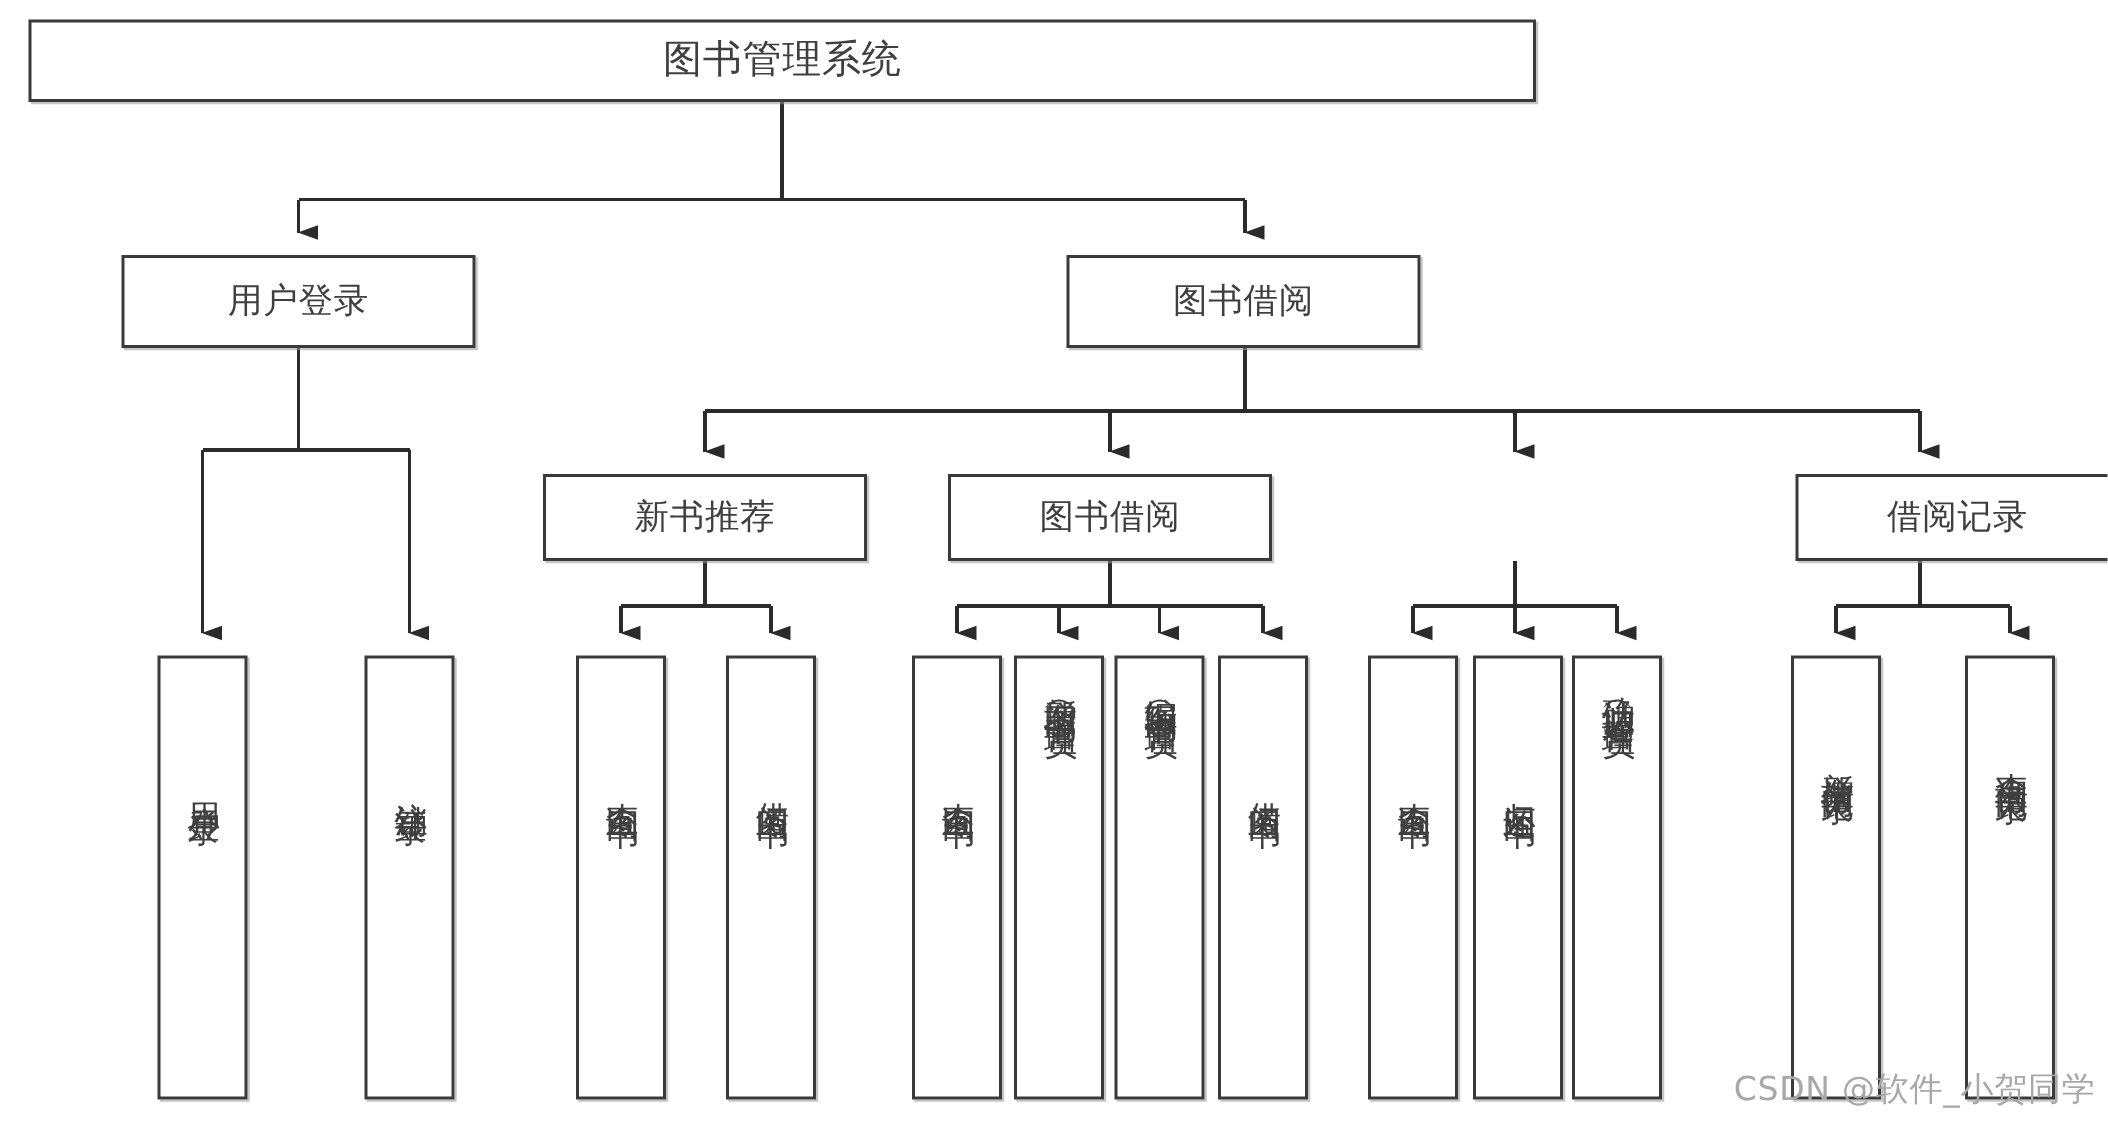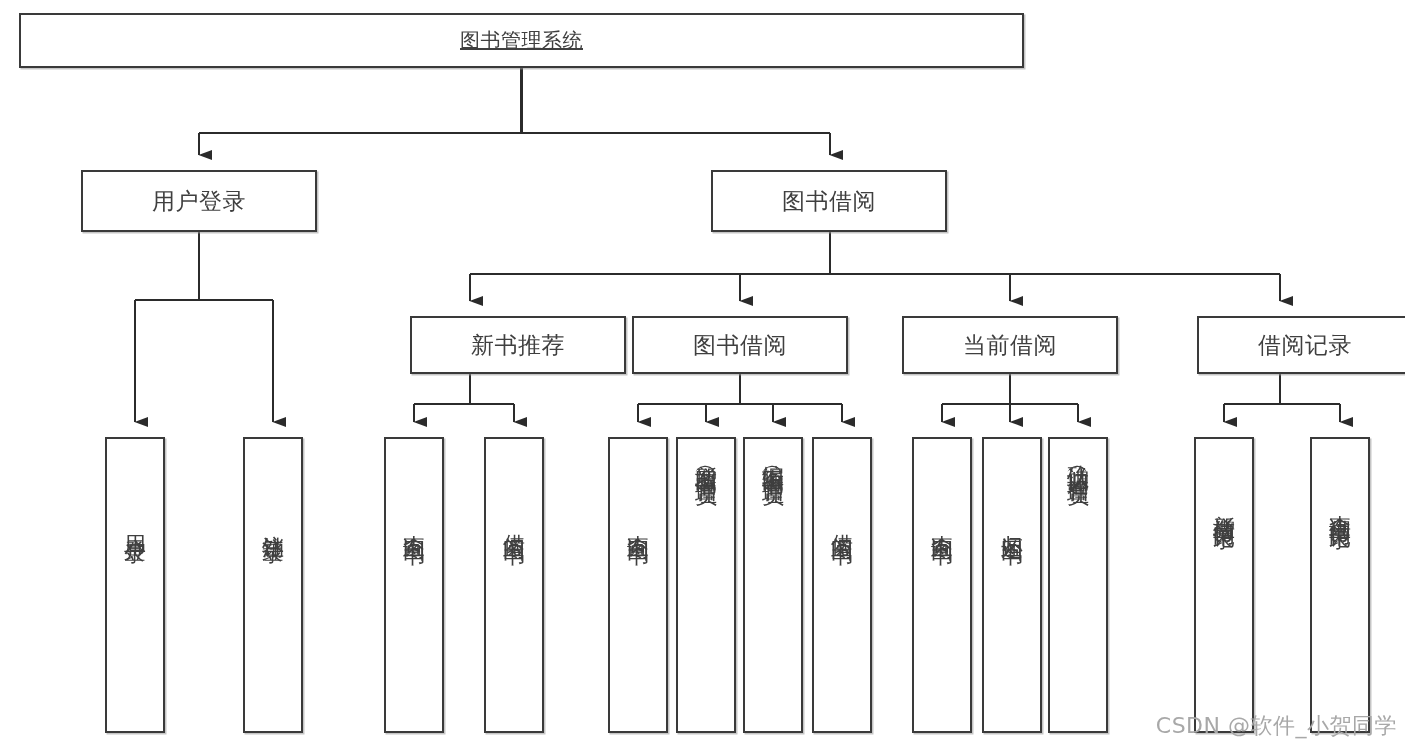--- a/index.html
+++ b/index.html
@@ -44,22 +44,21 @@
     line-height: 1.06;
     text-align: center;
     white-space: nowrap;
   }
   
   .node.horiz .label {
     font-size: 23px;
     letter-spacing: 0.5px;
   }
   .node.root .label {
-    font-size: 20px;
-    text-decoration: underline;
+    font-size: 26px;
   }
   
   .node.vert {
     align-items: flex-start;
     padding-top: 4px;
   }
   .node.vert .label {
     writing-mode: vertical-rl;
     text-orientation: upright;
     font-size: 22px;
@@ -149,31 +148,28 @@
   </div>
 
   <div class="node horiz" style="left:81px; top:170px; width:236px; height:62px;">
     <span class="label">用户登录</span>
   </div>
 
   <div class="node horiz" style="left:711px; top:170px; width:236px; height:62px;">
     <span class="label">图书借阅</span>
   </div>
 
-  <div class="node horiz" style="left:362px; top:316px; width:216px; height:58px;margin-left:48px;">
+  <div class="node horiz" style="left:362px; top:316px; width:216px; height:58px;">
     <span class="label">新书推荐</span>
   </div>
 
   <div class="node horiz" style="left:632px; top:316px; width:216px; height:58px;">
     <span class="label">图书借阅</span>
   </div>
 
-  <div class="node horiz" style="left:902px; top:316px; width:216px; height:58px;">
-    <span class="label">当前借阅</span>
-  </div>
 
   <div class="node horiz" style="left:1197px; top:316px; width:216px; height:58px;">
     <span class="label">借阅记录</span>
   </div>
 
   <div class="node vert mid" style="left:105px; top:437px; width:60px; height:296px;">
     <span class="label">用户登录</span>
   </div>
 
   <div class="node vert mid" style="left:243px; top:437px; width:60px; height:296px;">

